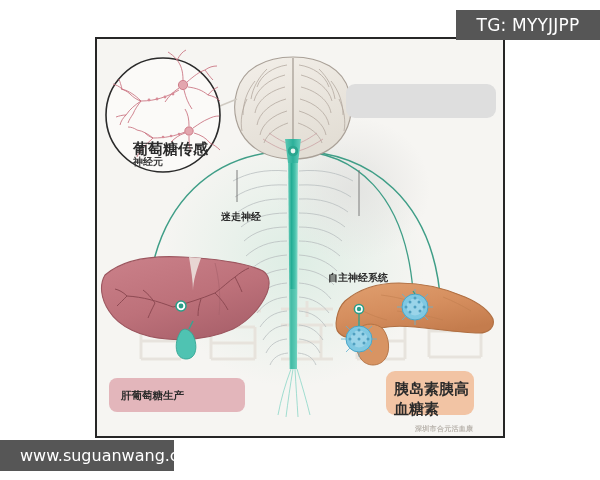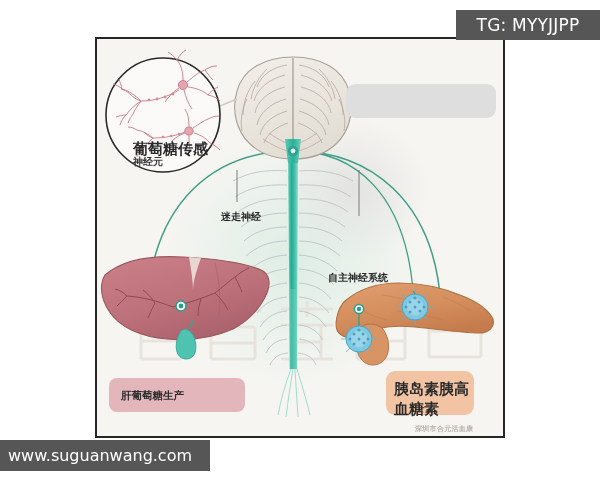--- a/index.html
+++ b/index.html
@@ -32,28 +32,28 @@
     justify-content: center;
     box-sizing: border-box;
     z-index: 40;
   }
 
   
   #site-watermark {
     position: absolute;
     left: 0;
     top: 440px;
-    width: 210px;
+    width: 174px;
     height: 31px;
     background: #565656;
     color: #ffffff;
     font-size: 16px;
     display: flex;
     align-items: center;
-    padding-left: 8px;
+    padding-left: 20px;
     box-sizing: border-box;
     z-index: 40;
   }
 
   
   #frame {
     position: absolute;
     left: 95px;
     top: 37px;
     width: 410px;

